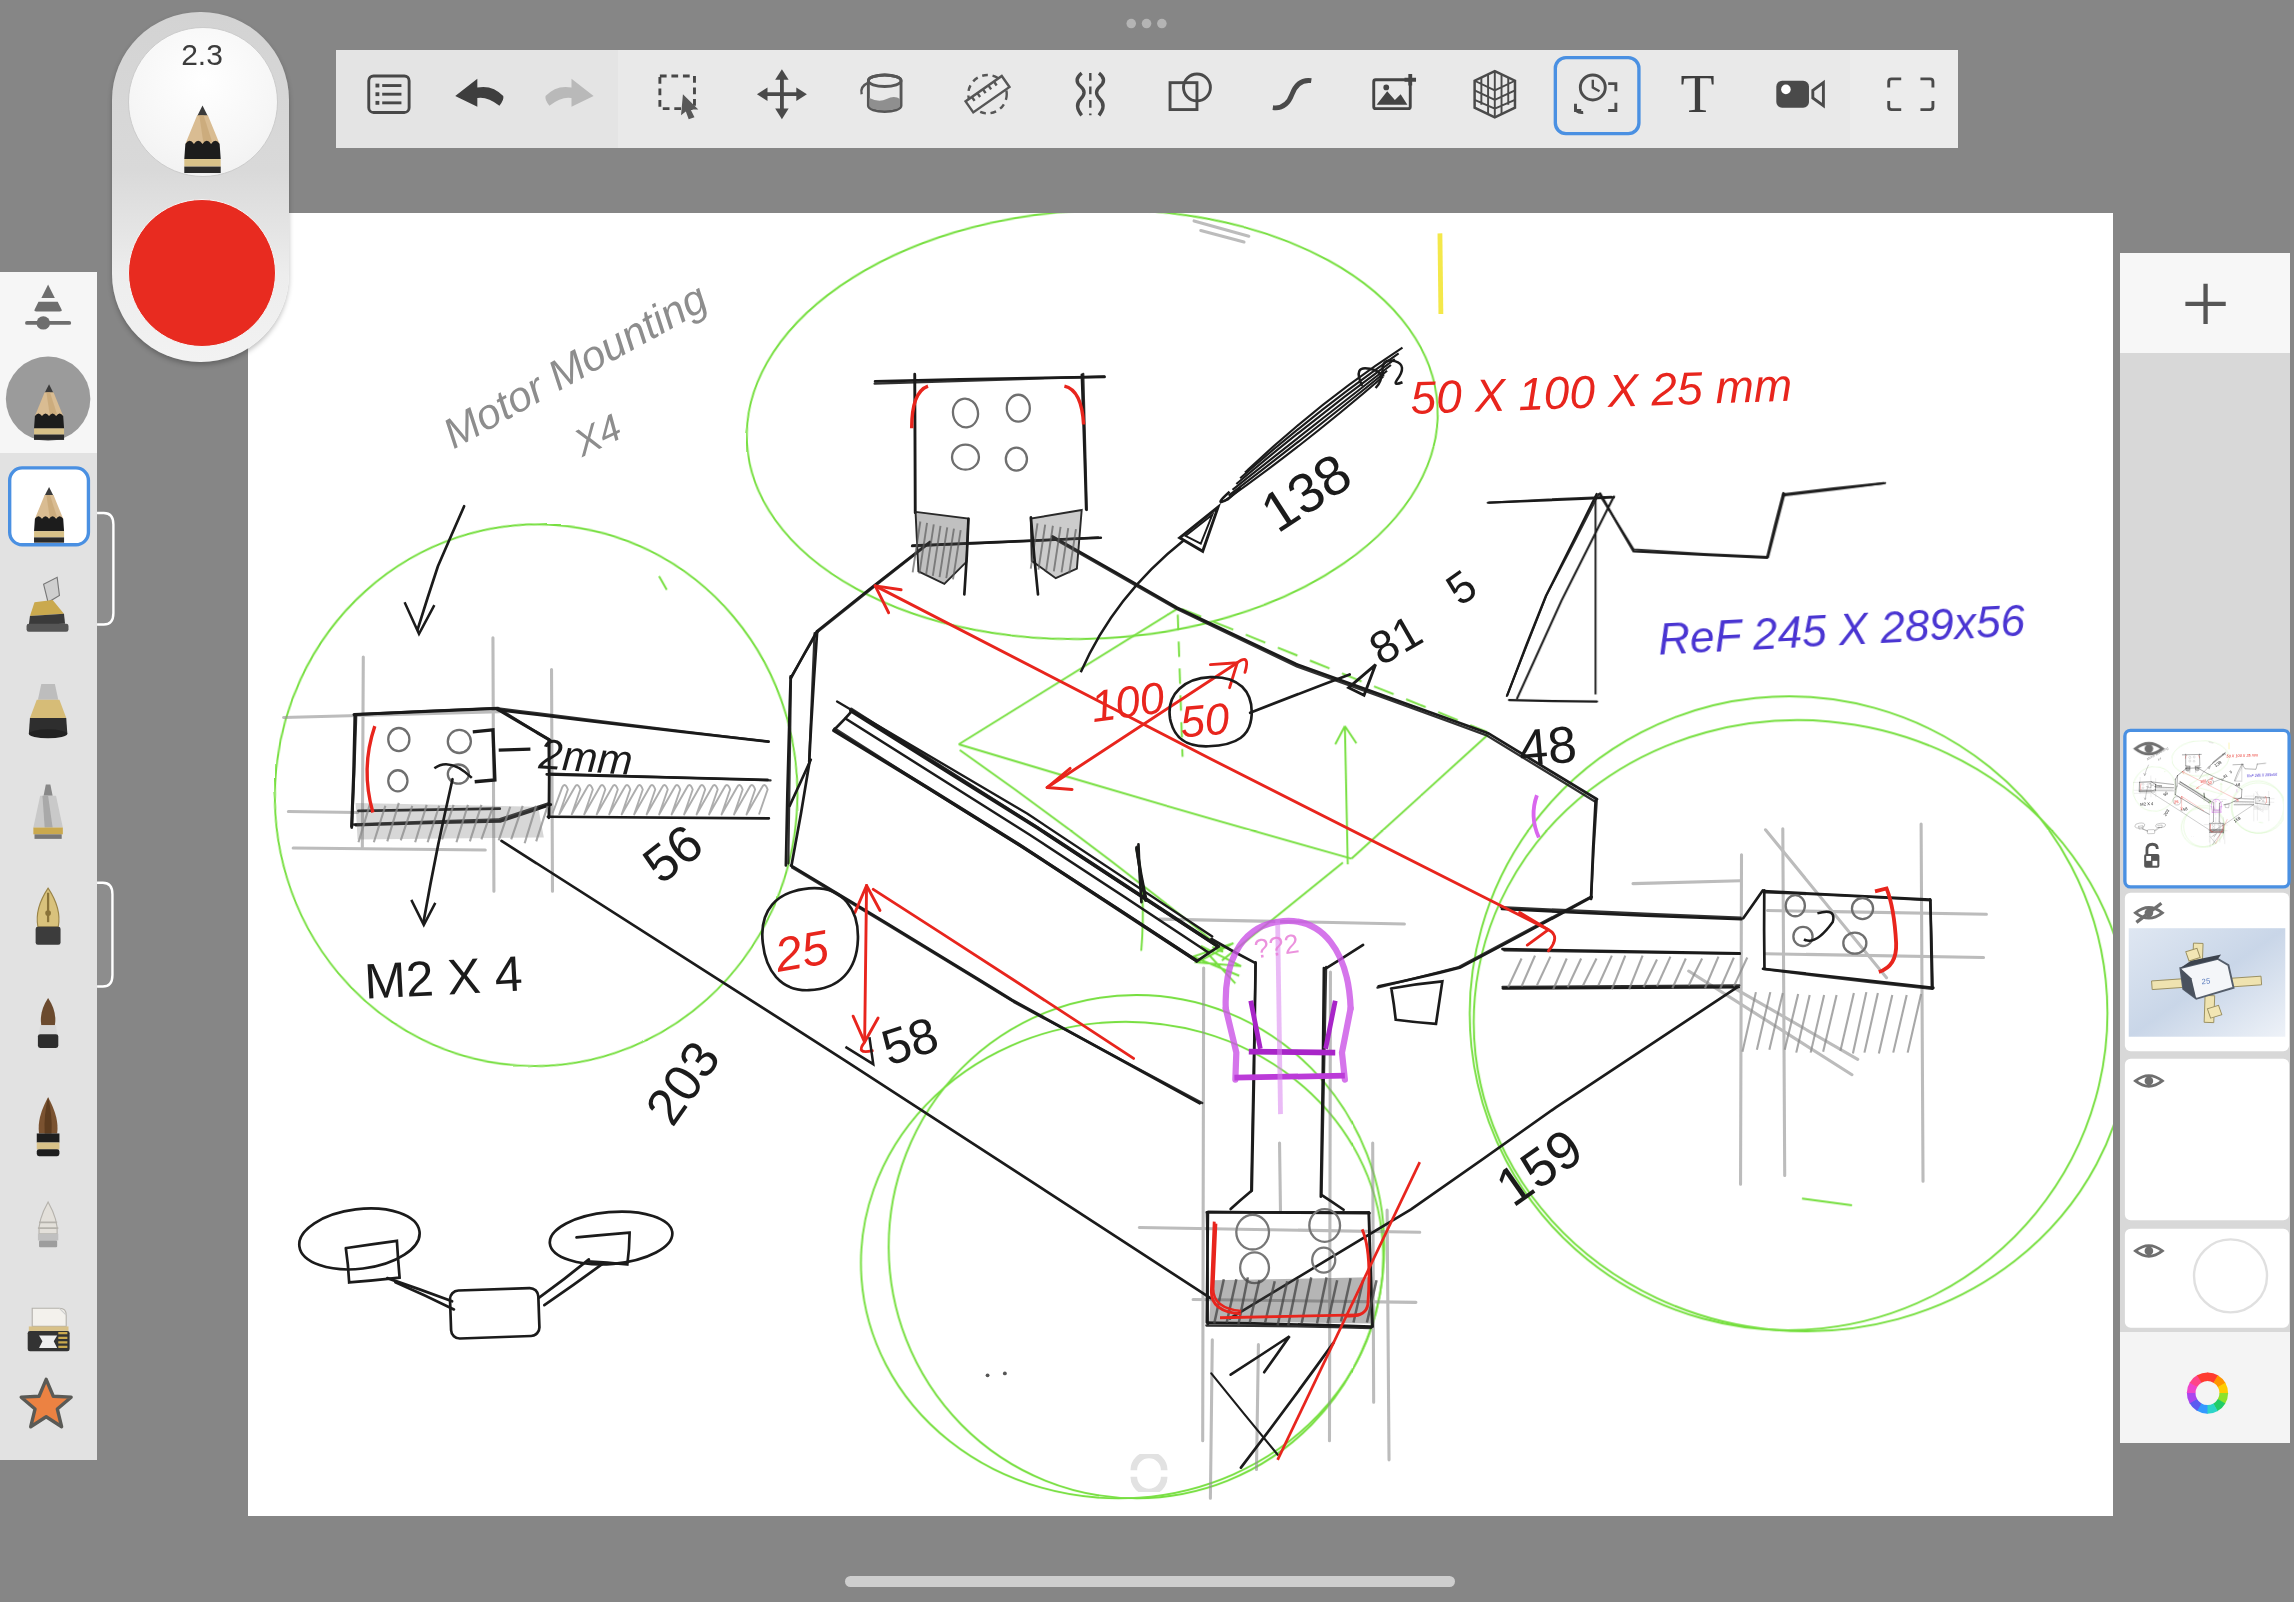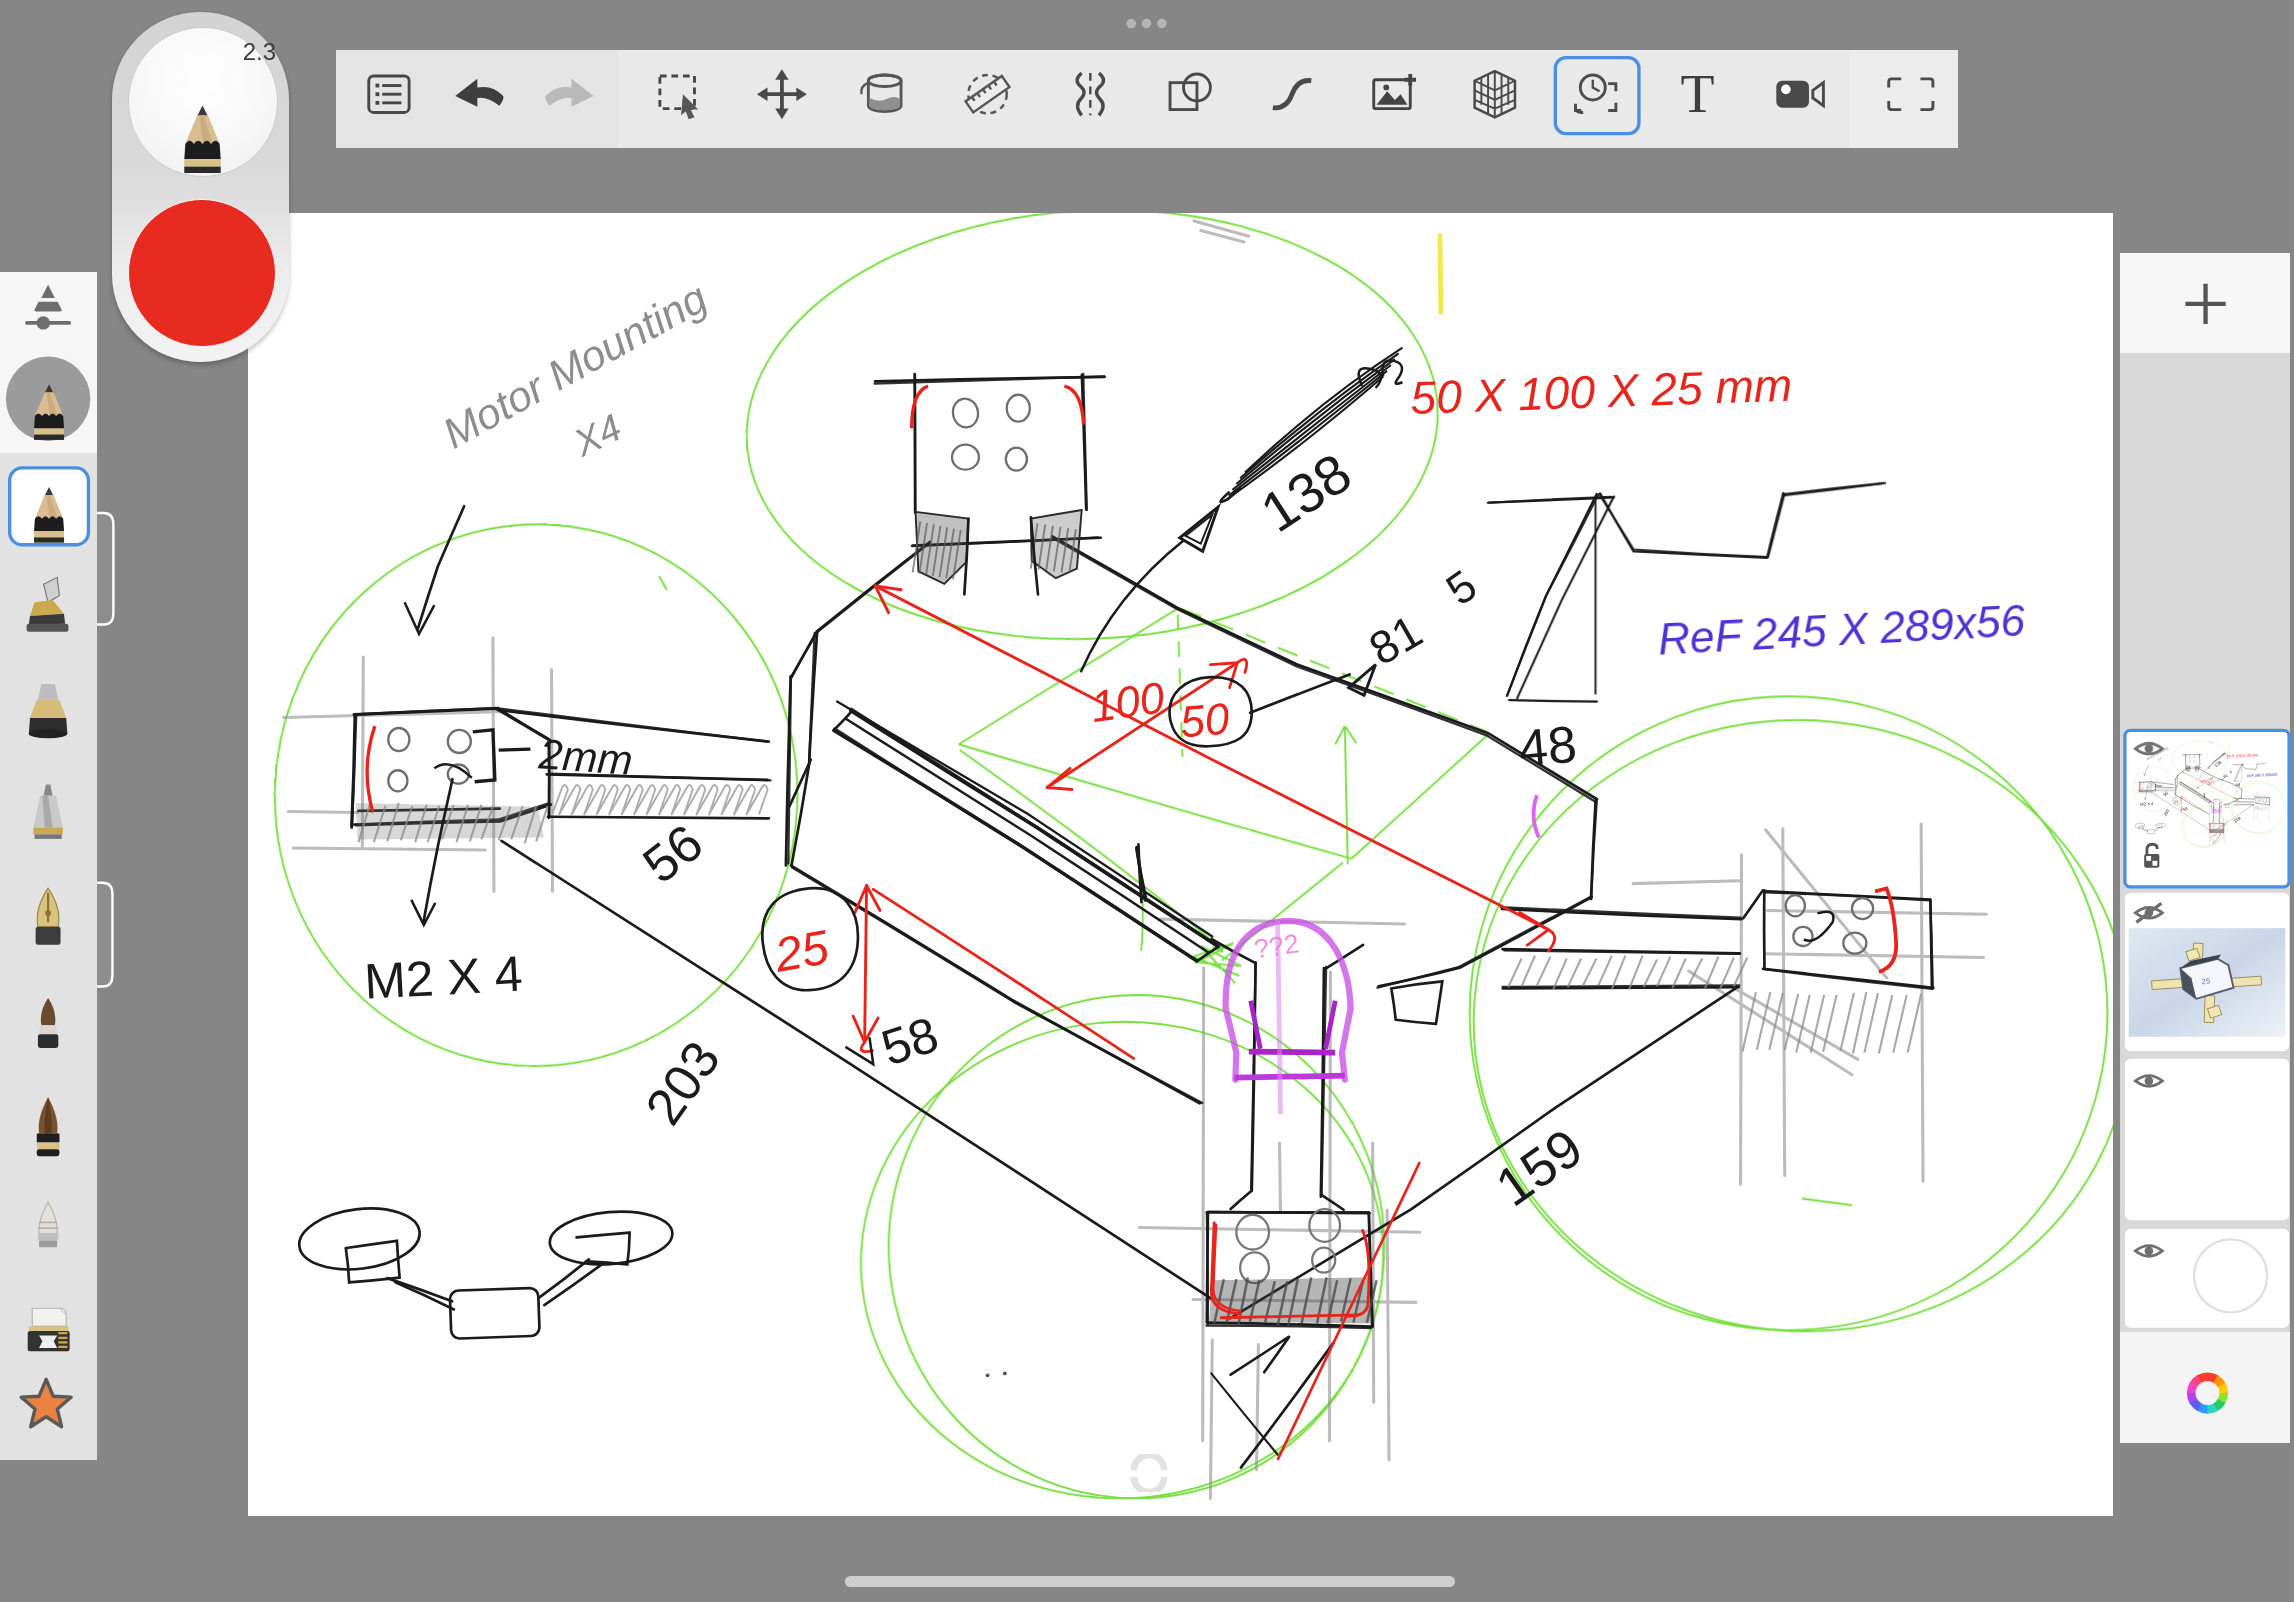--- a/index.html
+++ b/index.html
@@ -16,21 +16,21 @@
   #rbot{left:2120px;top:1332px;width:170px;height:111px;background:#f4f4f4;}
   #homebar{left:845px;top:1576px;width:610px;height:10.6px;border-radius:5.8px;background:#cecece;}
   #puck{left:112px;top:11.5px;width:177px;height:350px;border-radius:88px;
      background:linear-gradient(180deg,#d3d3d3 0%,#d9d9d9 45%,#ededed 75%,#f2f2f2 100%);
      box-shadow:0 2.9px 5.8px rgba(0,0,0,0.25);}
   #puckcirc{left:128px;top:27px;width:148px;height:148px;border-radius:50%;
      background:radial-gradient(circle at 50% 35%,#ffffff 0%,#f6f6f6 60%,#eeeeee 100%);
      border:1px solid #cccccc;}
   #redcirc{left:128px;top:199px;width:148px;height:148px;border-radius:50%;background:#e82b20;
      border:1.9px solid #f6f6f6;box-sizing:border-box;}
-  #size23{left:128px;top:38px;width:148px;text-align:right;font-size:24px;color:#3c3c3c;}
+  #size23{left:128px;top:38px;width:148px;text-align:center;font-size:30px;color:#3c3c3c;}
   svg{display:block;}
 </style>
 </head>
 <body>
 <div class="abs" id="canvas"></div>
 
 <svg class="abs" style="left:0;top:0" width="2294" height="1602" viewBox="0 0 2388 1668">
 <defs>
 <radialGradient id="cw">
         <stop offset="0" stop-color="#fff"></stop>

